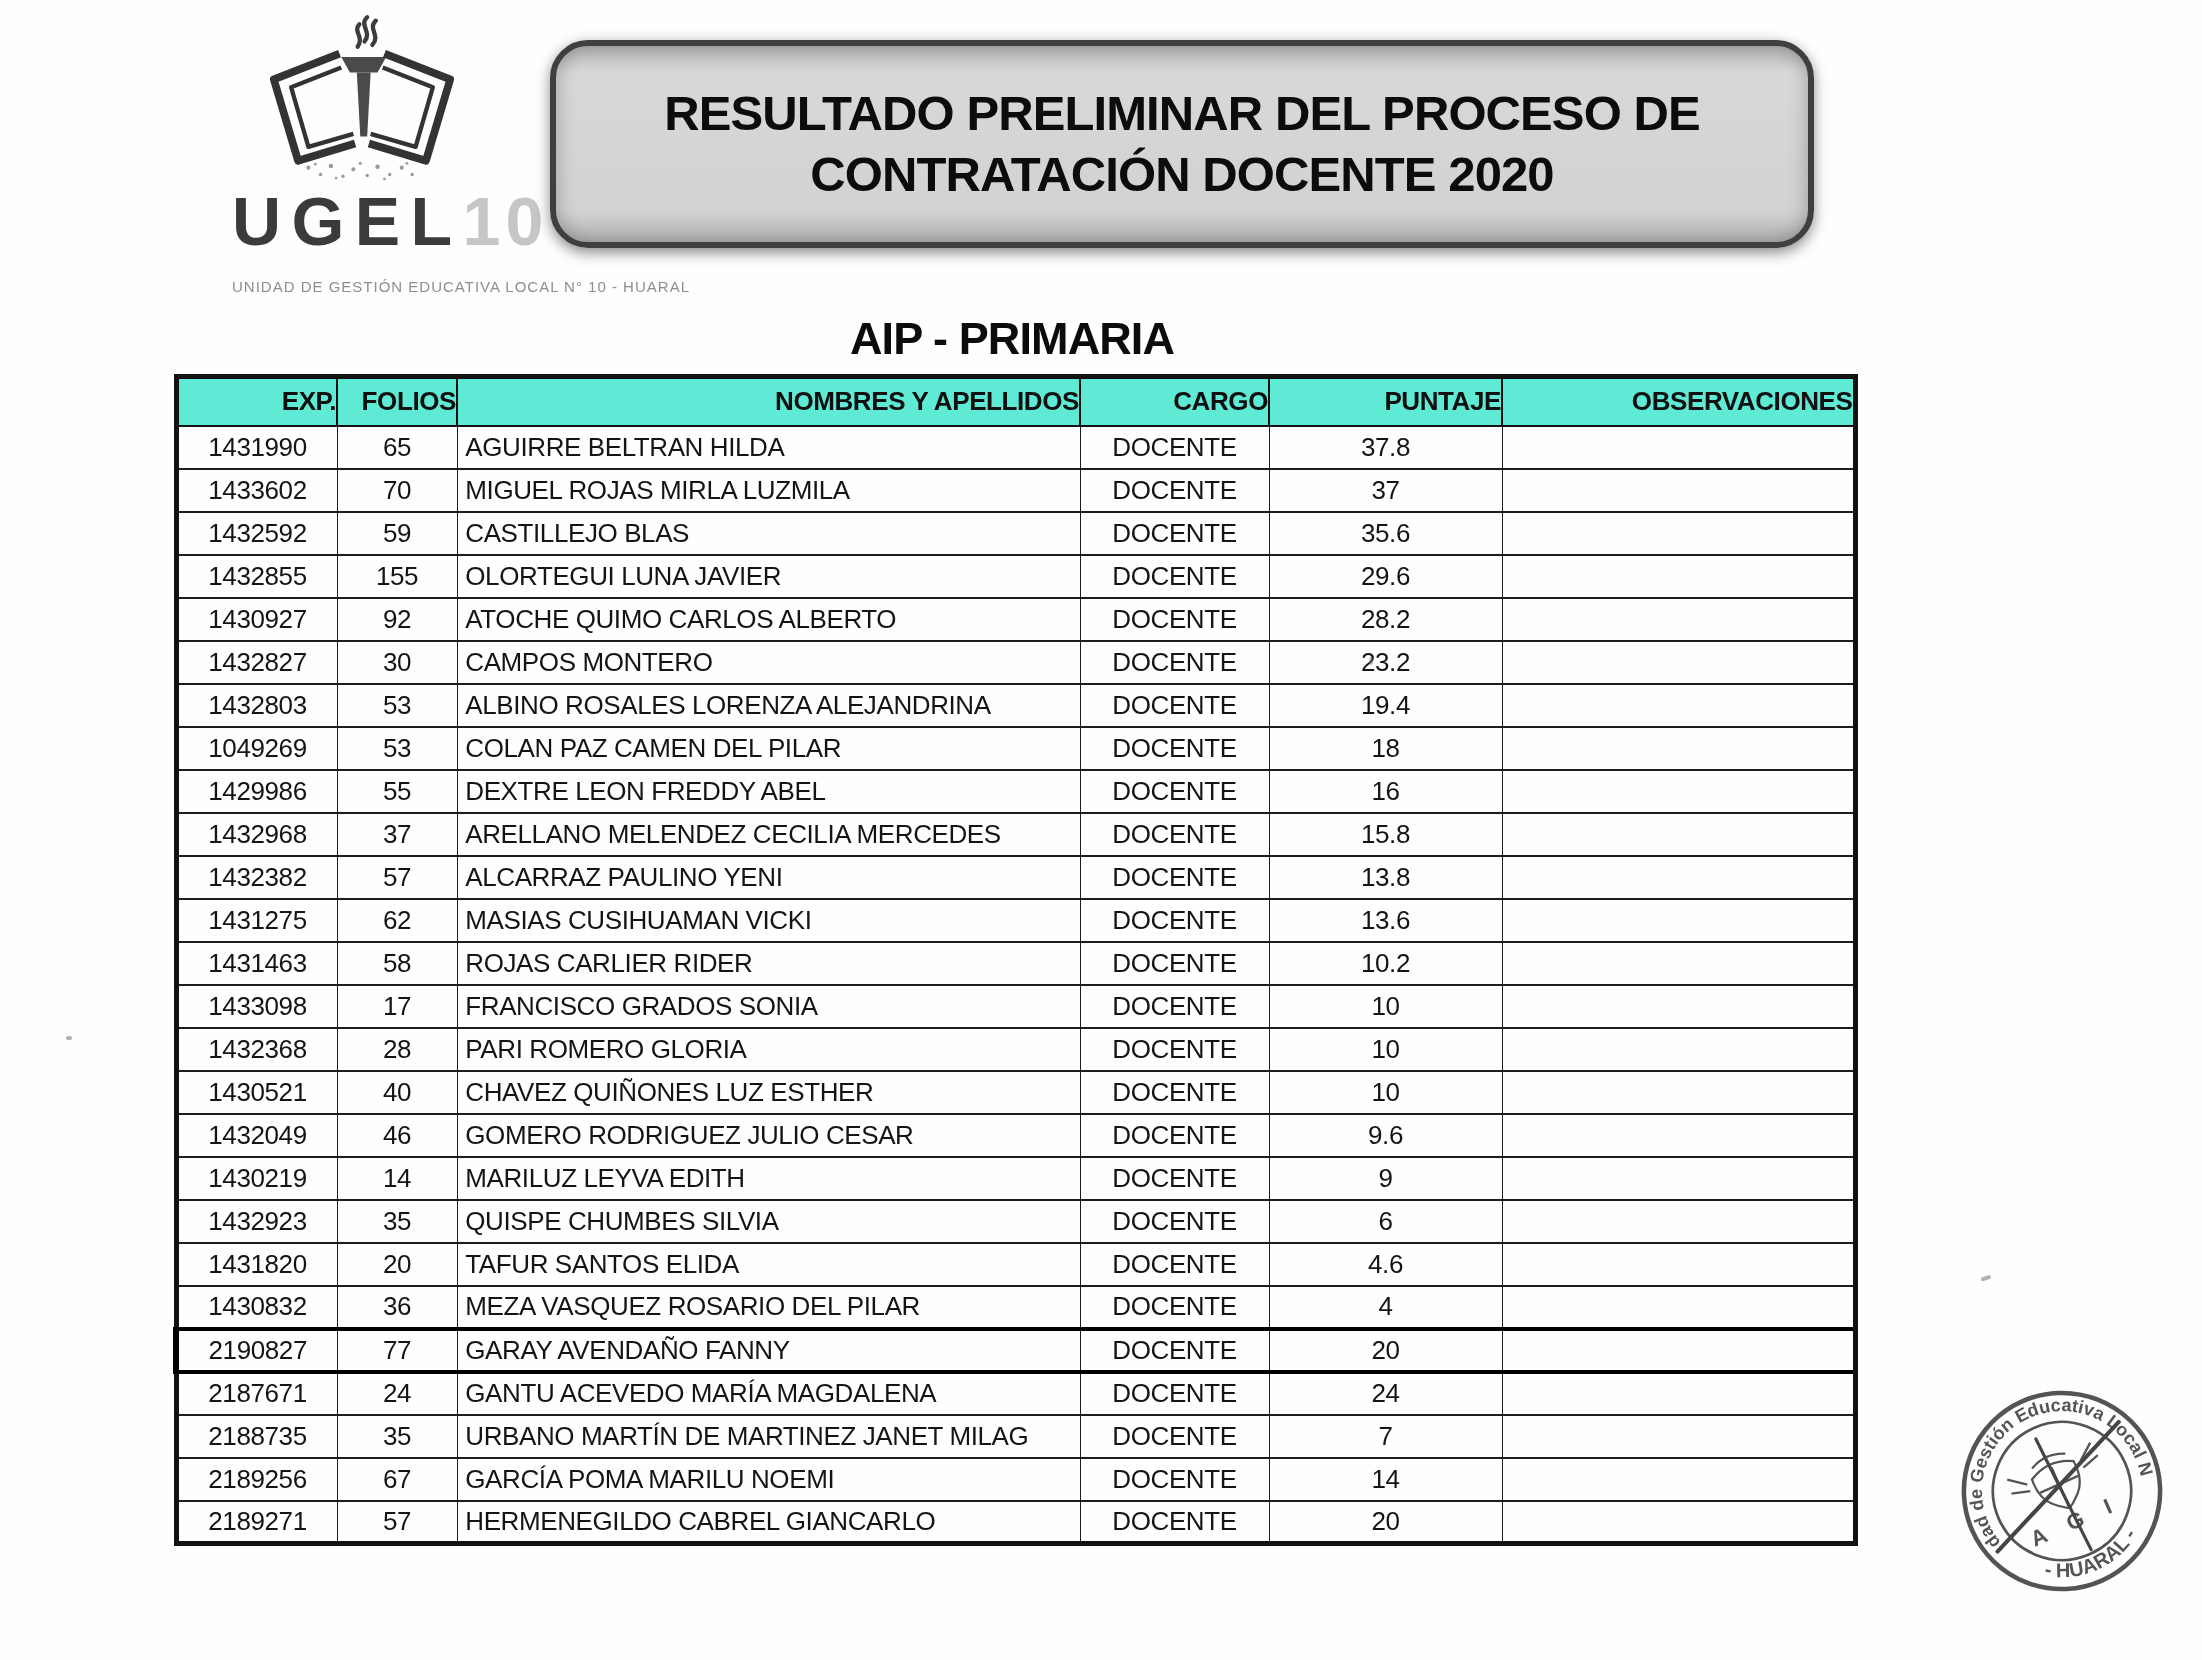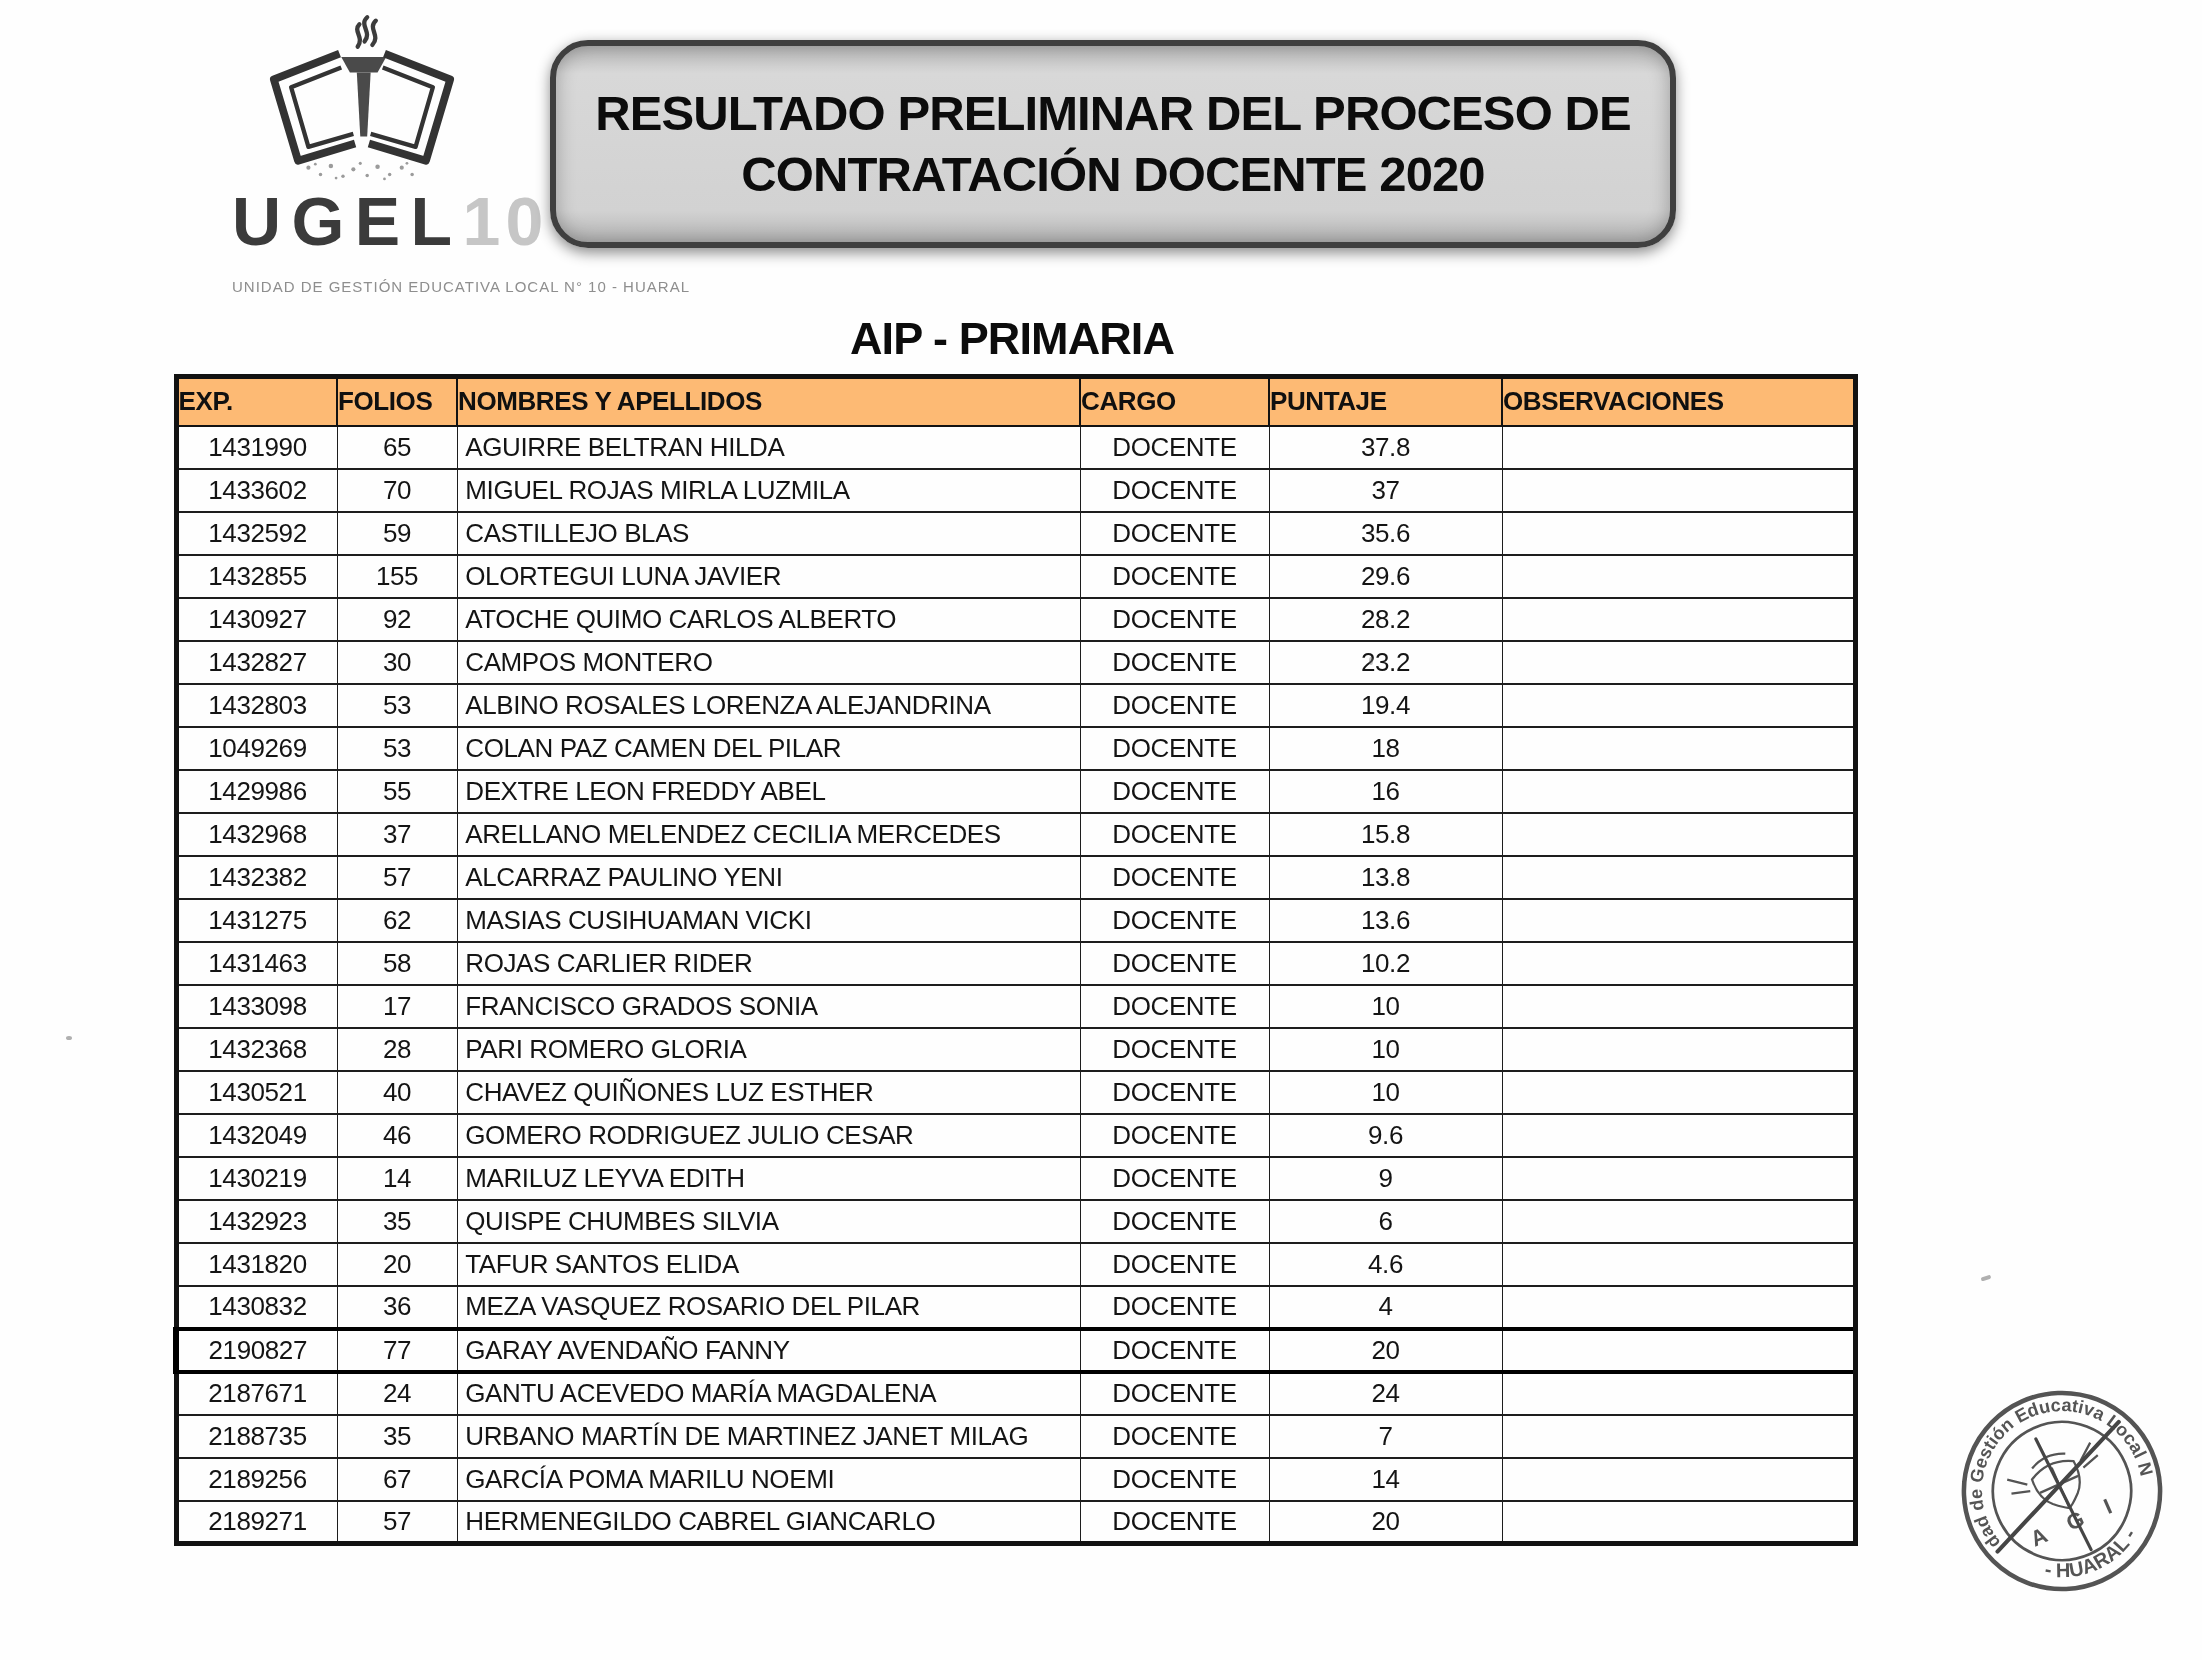--- a/index.html
+++ b/index.html
@@ -12,21 +12,21 @@
 
   
   .logo { position:absolute; left:232px; top:12px; width:259px; text-align:center; }
   .logo svg { display:block; margin:0 auto; }
   .logo-word { font-size:68px; font-weight:bold; letter-spacing:10.4px; color:#3b3b3b; line-height:1; margin-top:1.7px; }
   .logo-word .num { color:#c6c6c6; letter-spacing:5.2px; }
   .logo-caption { font-size:15px; letter-spacing:1px; color:#8e8e8e; margin-top:23px; white-space:nowrap; }
 
   
   .banner {
-    position:absolute; left:550px; top:40px; width:1126px; height:208px;
+    position:absolute; left:550px; top:40px; width:1264px; height:208px;
     border:6px solid #3f3f3f; border-radius:38px;
     background:linear-gradient(180deg,#b9b9b9 0%, #d8d8d8 14%, #d2d2d2 84%, #b5b5b5 100%);
     box-shadow:0 4.3px 14px rgba(0,0,0,.45), inset 0 0 19px rgba(0,0,0,.28);
     display:flex; flex-direction:column; align-items:center; justify-content:center;
     gap:12px;
   }
   .banner div { font-size:49px; font-weight:bold; letter-spacing:-0.9px; color:#0c0c0c; line-height:1; }
 
   
   .section-title {
@@ -34,24 +34,24 @@
     text-align:center; font-size:45px; font-weight:bold; letter-spacing:-0.9px; color:#0c0c0c;
   }
 
   
   table.doc-table {
     position:absolute; left:173px; top:374px; width:1678px;
     border-collapse:collapse; table-layout:fixed;
     border:5.2px solid #121212;
   }
   .doc-table th {
-    height:49px; background:#fdba74;
+    height:49px; background:#5eead4;
     border:2.6px solid #121212;
     font-size:26px; font-weight:bold; letter-spacing:-0.4px; color:#101010;
-    text-align:left; vertical-align:middle;
+    text-align:right; vertical-align:middle;
   }
   .doc-table td {
     height:43px;
     border:1.7px solid #1d1d1d; border-top-width:2.6px; border-bottom-width:2.6px;
     font-size:26px; letter-spacing:-0.4px; color:#141414;
     text-align:center; vertical-align:middle;
     overflow:hidden; white-space:nowrap;
   }
   .doc-table td.name { text-align:left; padding-left:7.8px; }
   .doc-table tr.hl td { border-top:4.3px solid #000; border-bottom:4.3px solid #000; }

